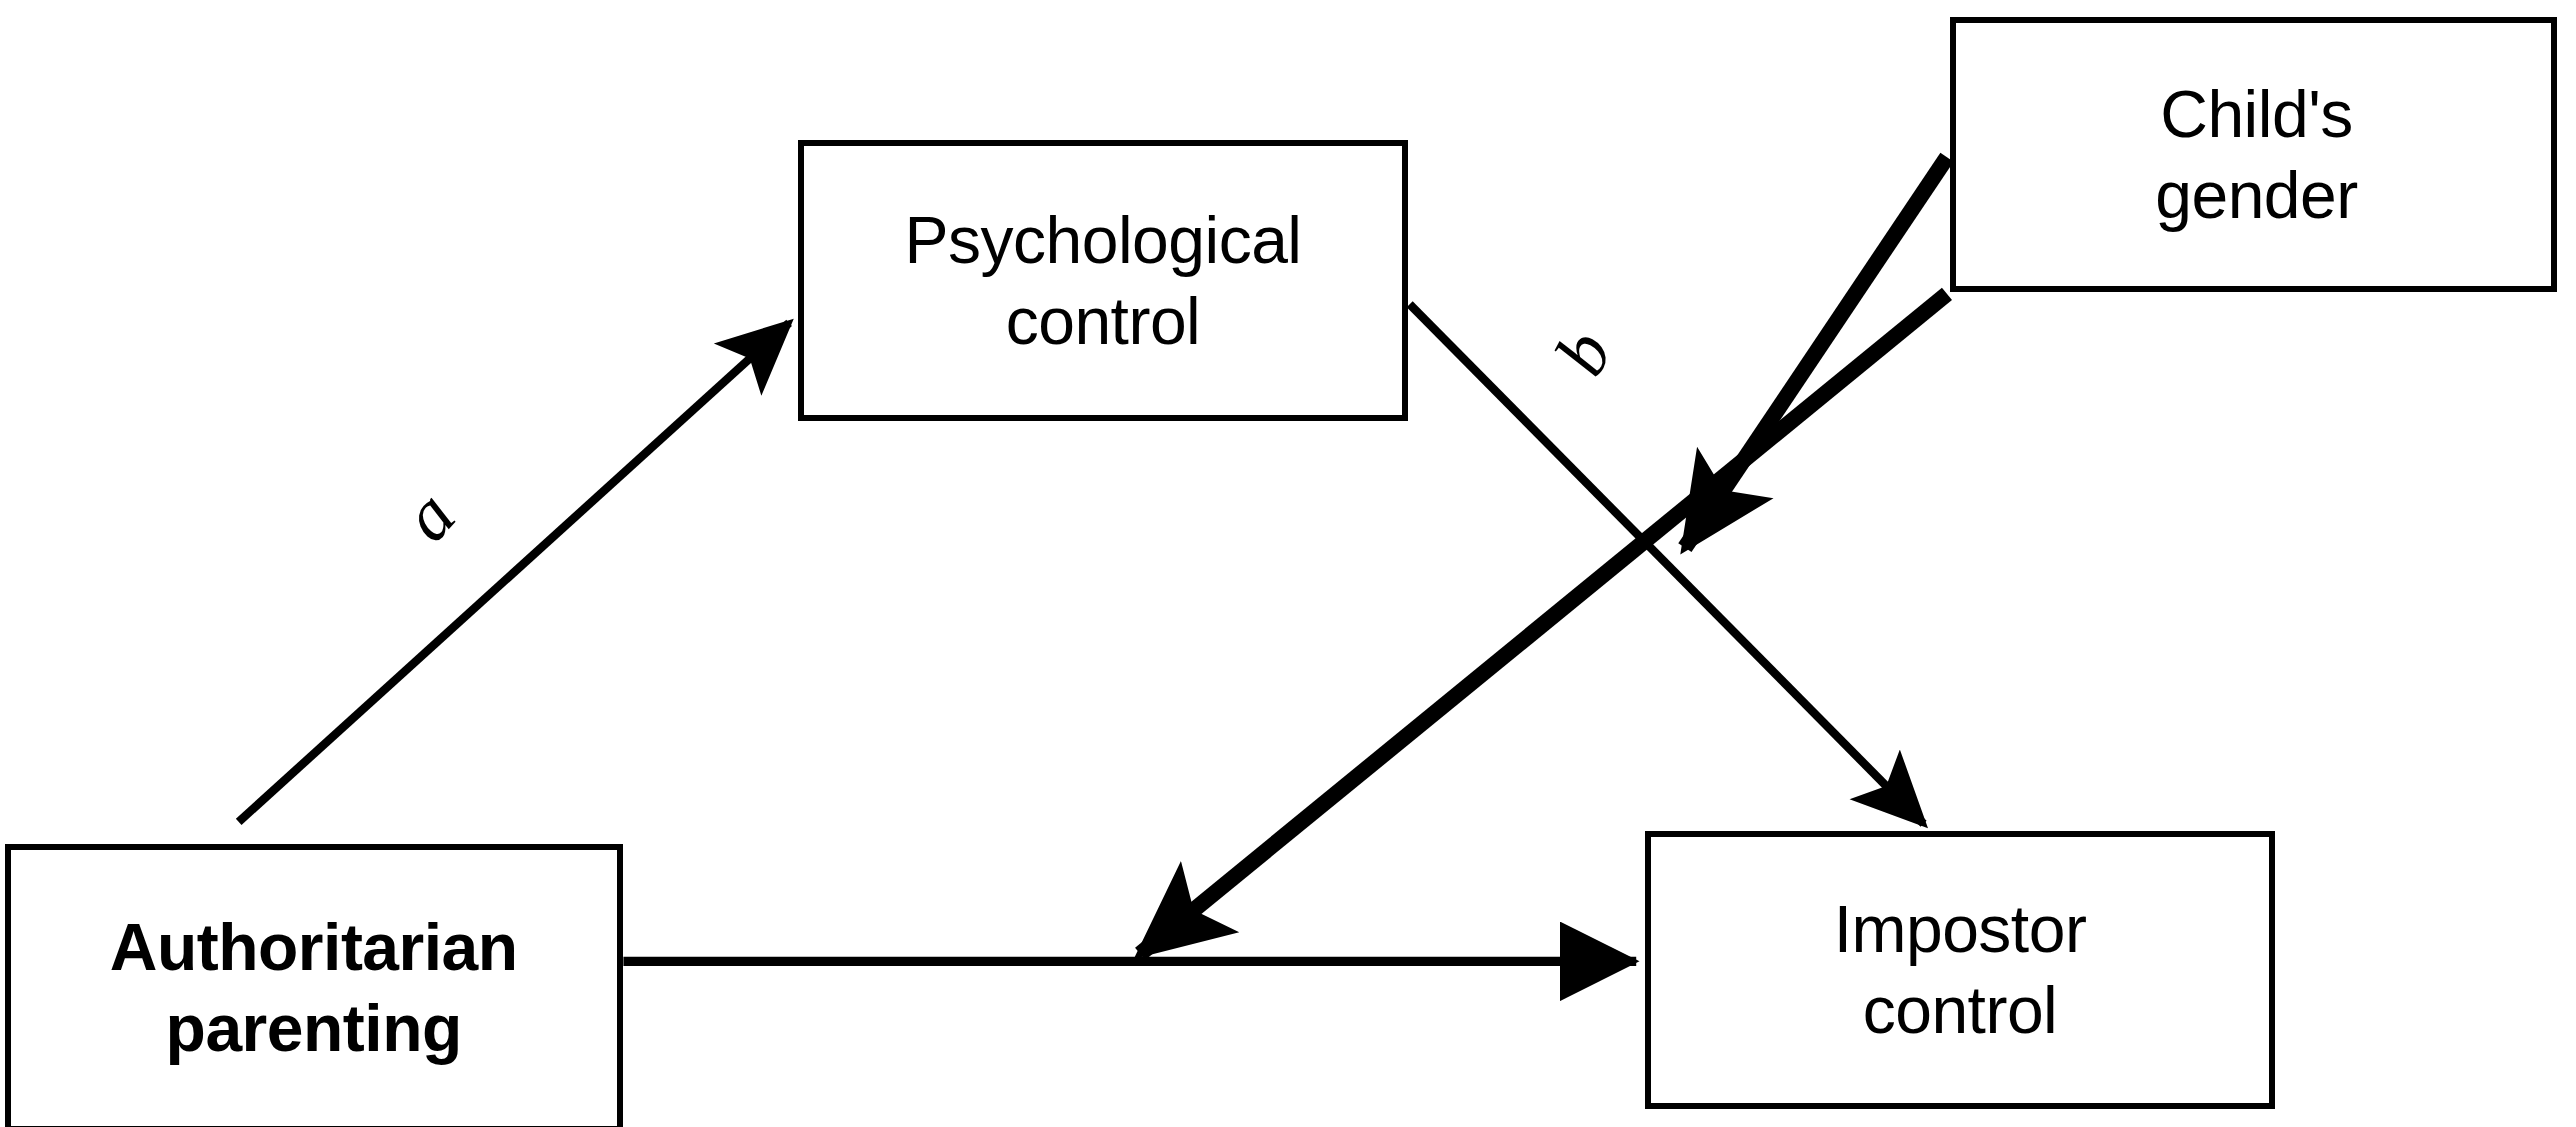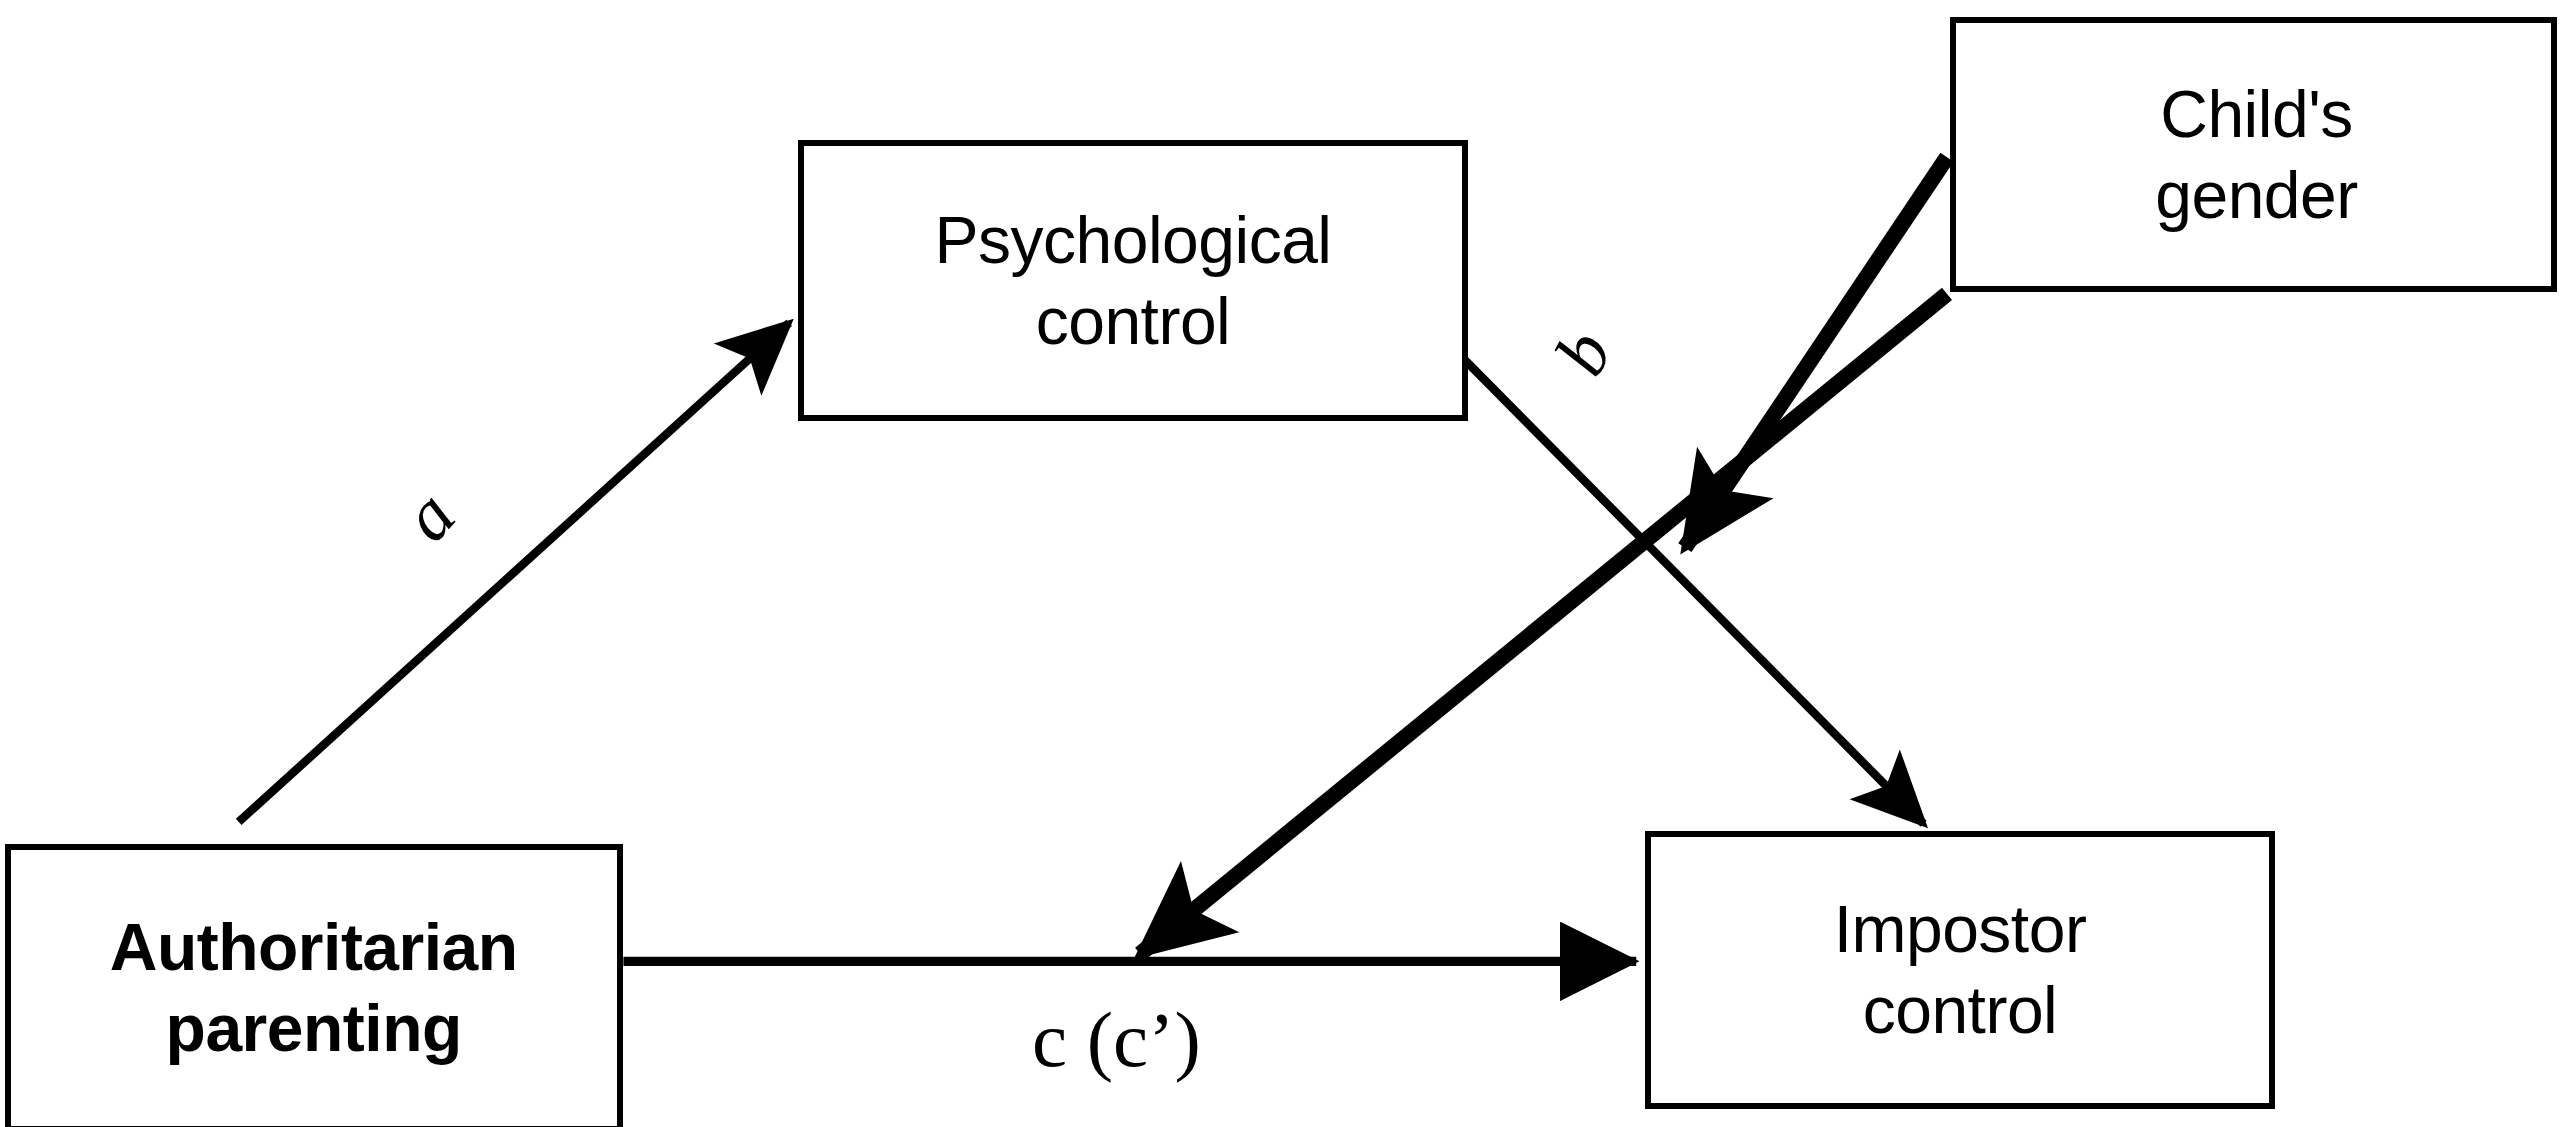--- a/index.html
+++ b/index.html
@@ -87,21 +87,21 @@
 
     <line x1="1506" y1="325" x2="2055" y2="880" stroke="#000000" stroke-width="9" marker-end="url(#arrow-thin)"></line>
 
     <line x1="666" y1="1027" x2="1748" y2="1027" stroke="#000000" stroke-width="10" marker-end="url(#arrow-flat)"></line>
 
     <line x1="2080" y1="168" x2="1800" y2="585" stroke="#000000" stroke-width="17" marker-end="url(#arrow-thick)"></line>
 
     <line x1="2080" y1="314" x2="1218" y2="1019" stroke="#000000" stroke-width="17" marker-end="url(#arrow-thick)"></line>
   </svg>
 
-  <div class="node-box" id="node-psychological-control" style="left:798px; top:140px; width:670px; height:281px;">
+  <div class="node-box" id="node-psychological-control" style="left:798px; top:140px; width:610px; height:281px;">
     <span class="node-label">Psychological
 control</span>
   </div>
 
   <div class="node-box" id="node-childs-gender" style="left:1950px; top:17px; width:607px; height:275px;padding-left:6px;">
     <span class="node-label">Child's
 gender</span>
   </div>
 
   <div class="node-box" id="node-authoritarian-parenting" style="left:4.7px; top:844px; width:618px; height:288px;font-weight:bold;">
@@ -111,16 +111,15 @@
 
   <div class="node-box" id="node-impostor-feelings" style="left:1645px; top:831px; width:630px; height:278px;">
     <span class="node-label">Impostor
 control</span>
   </div>
 
   <span class="path-label" id="label-a" style="left:410px; top:479px; transform:rotate(-48deg); transform-origin:center center;">a</span>
 
   <span class="path-label" id="label-b" style="left:1565px; top:316px; transform:rotate(-62deg); transform-origin:center center;">b</span>
 
-  <span class="path-label" id="label-c" style="left:1032px; top:1000px;">c (c’)</span>
 
 </div>
 
 
 </body></html>

